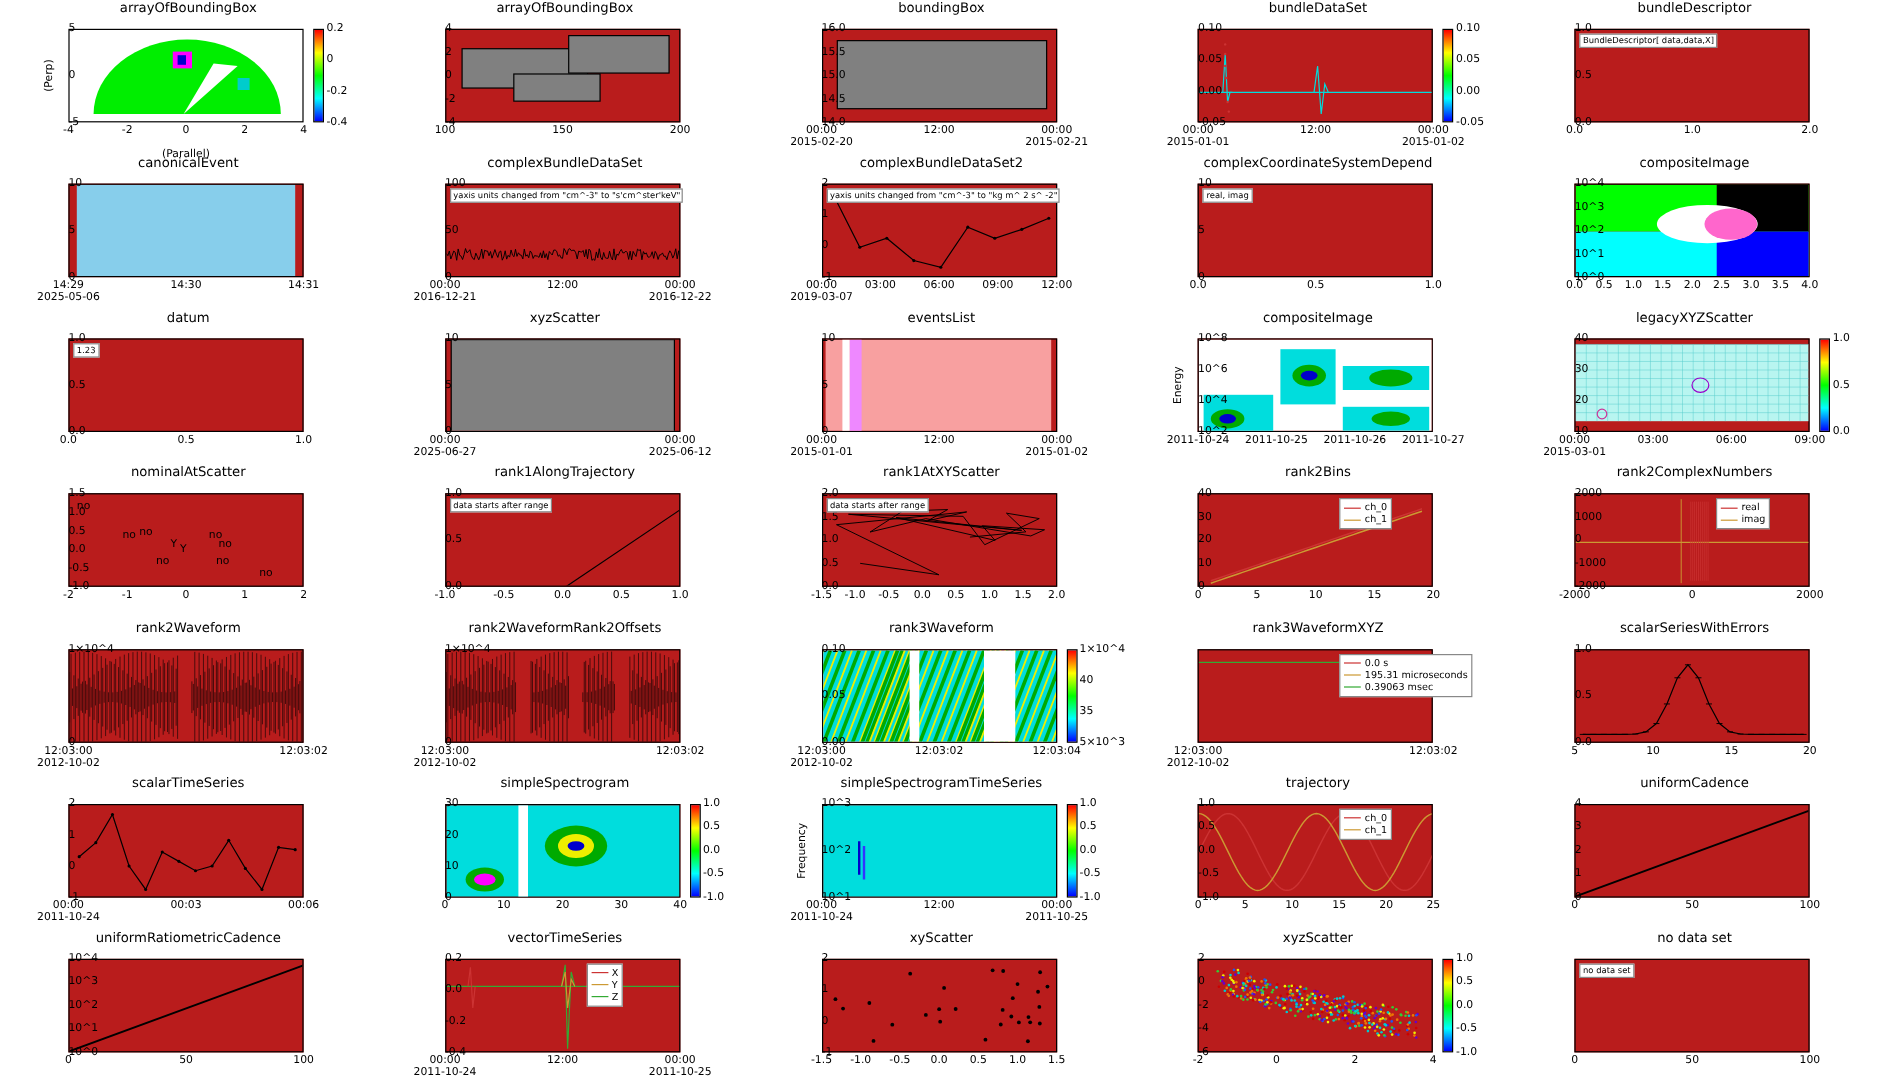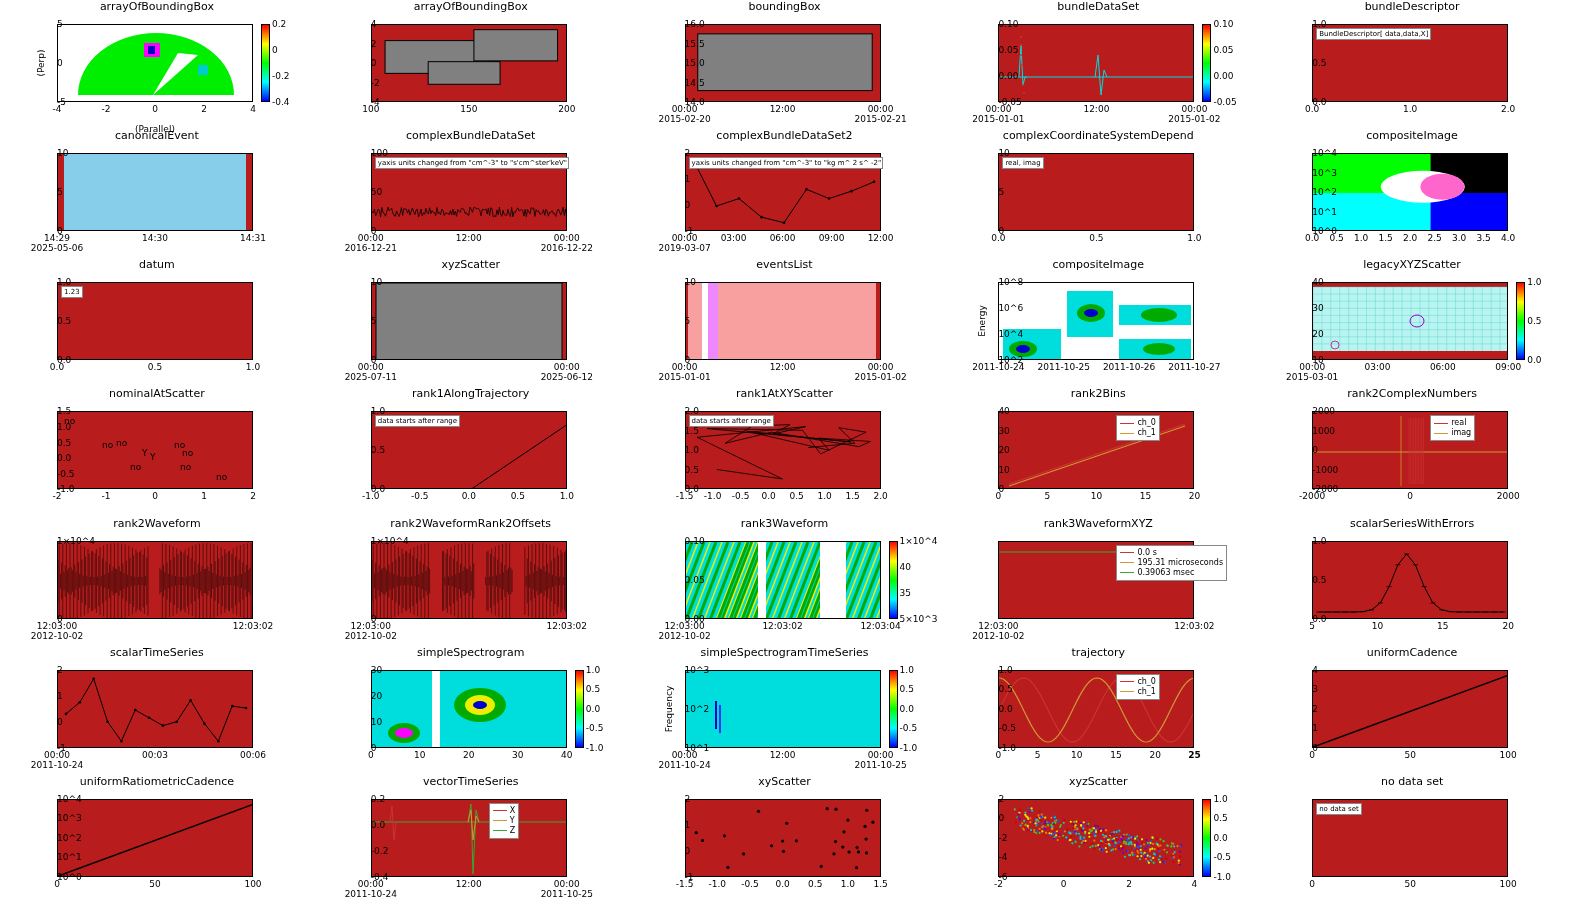--- a/index.html
+++ b/index.html
@@ -251,21 +251,21 @@
       <div class="plot" style="left:57px;top:24px;width:196px;height:78px;">
         <svg width="196" height="78" viewBox="0 0 196 78">
           <rect x="4" y="0" width="186" height="78" fill="#808080" stroke="#000"></rect>
         </svg>
       </div>
       <div class="ytick" style="left:57px;top:102px;">0</div>
       <div class="ytick" style="left:57px;top:63px;">5</div>
       <div class="ytick" style="left:57px;top:24px;">10</div>
       <div class="xtick" style="left:57px;top:102px;">00:00</div>
       <div class="xtick" style="left:253px;top:102px;">00:00</div>
-      <div class="xtick2" style="left:57px;top:102px;">2025-07-11</div>
+      <div class="xtick2" style="left:57px;top:102px;">2025-06-27</div>
       <div class="xtick2" style="left:253px;top:102px;">2025-06-12</div>
     </div>
     <div class="cell">
       <div class="title">eventsList</div>
       <div class="plot" style="left:57px;top:24px;width:196px;height:78px;">
         <svg width="196" height="78" viewBox="0 0 196 78">
           <rect x="2" y="0" width="188" height="78" fill="#F8A0A0"></rect>
           <rect x="22" y="0" width="10" height="78" fill="#ee88ff"></rect>
           <rect x="16" y="0" width="6" height="78" fill="#ffffff"></rect>
         </svg>
@@ -1073,21 +1073,21 @@
       <div class="ytick" style="left:57px;top:102px;">-1.0</div>
       <div class="ytick" style="left:57px;top:82.5px;">-0.5</div>
       <div class="ytick" style="left:57px;top:63px;">0.0</div>
       <div class="ytick" style="left:57px;top:43.5px;">0.5</div>
       <div class="ytick" style="left:57px;top:24px;">1.0</div>
       <div class="xtick" style="left:57px;top:102px;">0</div>
       <div class="xtick" style="left:96.2px;top:102px;">5</div>
       <div class="xtick" style="left:135.4px;top:102px;">10</div>
       <div class="xtick" style="left:174.6px;top:102px;">15</div>
       <div class="xtick" style="left:213.8px;top:102px;">20</div>
-      <div class="xtick" style="left:253px;top:102px;font-weight:bold;">25</div>
+      <div class="xtick" style="left:253px;top:102px;">25</div>
       <div class="legend" style="left:175px;top:28px;">
         <div class="row">
           <span class="swatch" style="border-top-color:#cc3333"></span>
           <span>ch_0</span>
         </div>
         <div class="row">
           <span class="swatch" style="border-top-color:#cc9933"></span>
           <span>ch_1</span>
         </div>
       </div>

